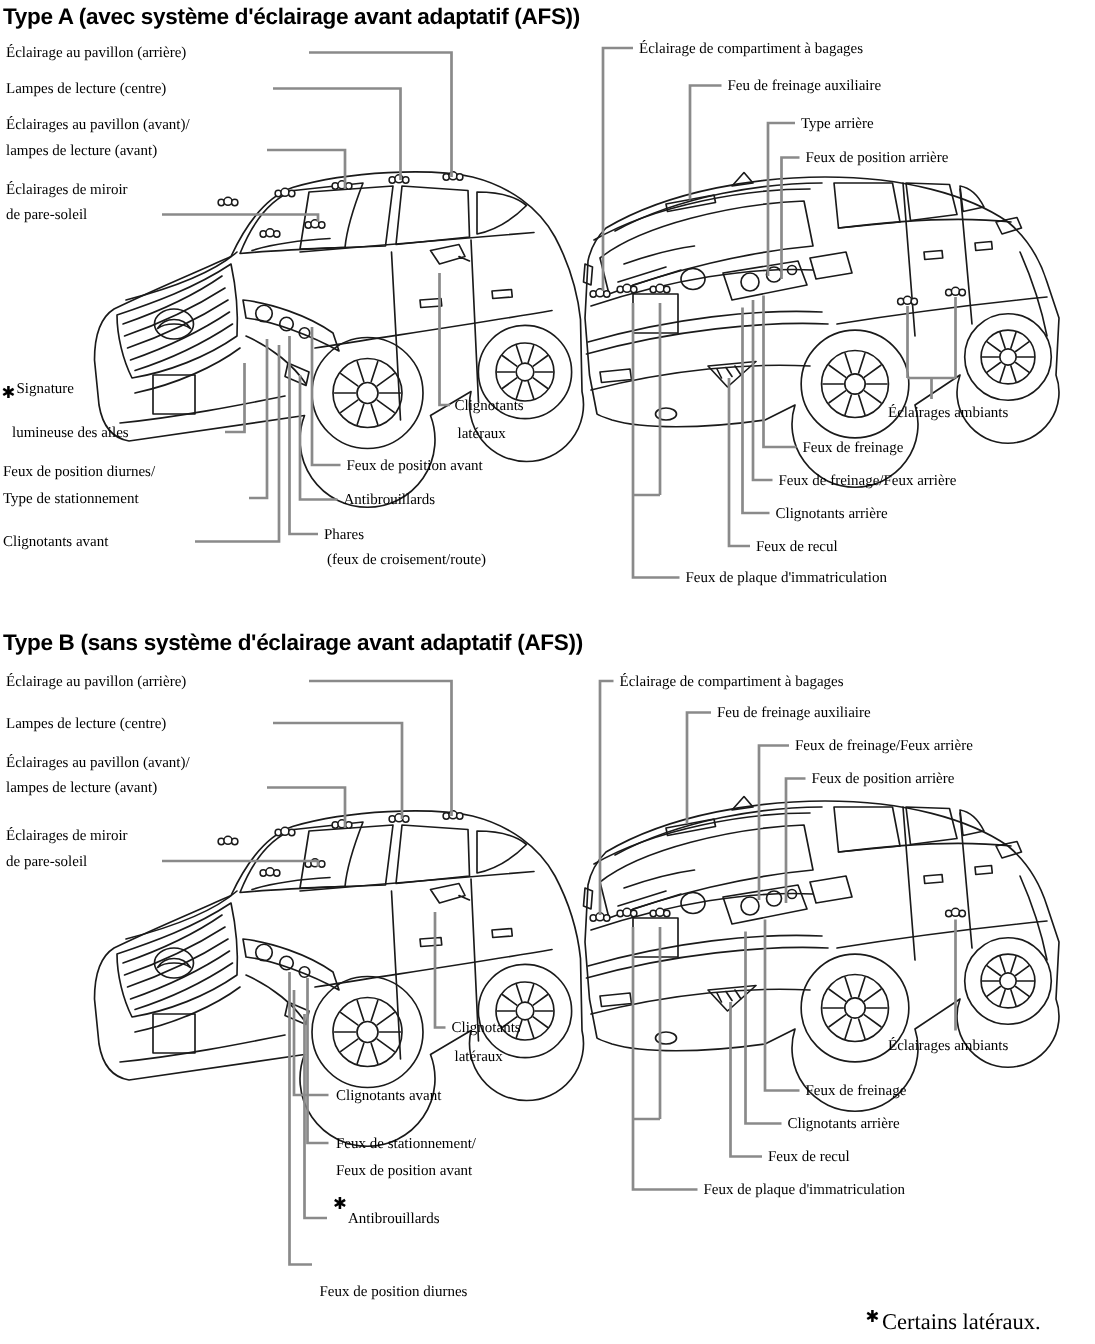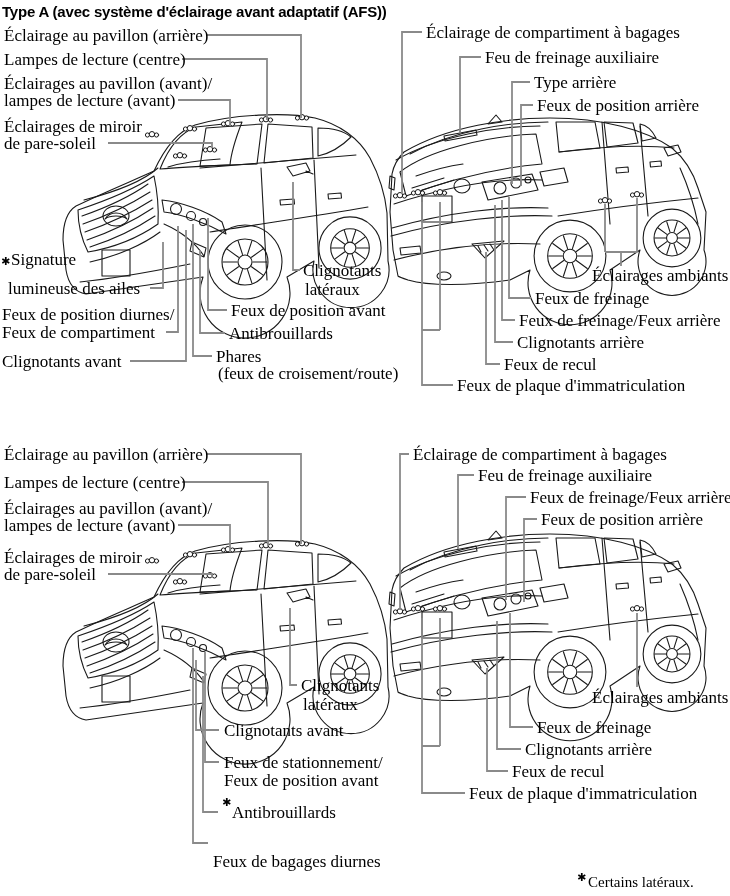--- a/index.html
+++ b/index.html
@@ -1,21 +1,21 @@
 <!DOCTYPE html>
 <html><head>
 <meta charset="utf-8">
 <style>
   html,body{margin:0;padding:0;background:#fff;}
   .page{position:relative;width:730px;height:896px;background:#fff;overflow:hidden;
         font-family:"Liberation Serif",serif;color:#000;}
   svg.art{position:absolute;left:0;top:0;}
   .title{position:absolute;font-family:"Liberation Sans",sans-serif;font-weight:bold;
          font-size:15px;white-space:nowrap;letter-spacing:-0.2px;}
-  .lbl{position:absolute;font-size:17px;line-height:17px;white-space:nowrap;}
+  .lbl{position:absolute;font-size:10px;line-height:17px;white-space:nowrap;}
   .ast{position:absolute;font-size:11px;font-weight:bold;
        font-family:"DejaVu Sans",sans-serif;}
   .footnote{position:absolute;font-size:15px;white-space:nowrap;}
   #wheel *{vector-effect:non-scaling-stroke;}
 </style>
 </head>
 <body>
 
 <div class="page">
 
@@ -164,54 +164,55 @@
 <div class="lbl" style="left:4px;top:27px">Éclairage au pavillon (arrière)</div>
 <div class="lbl" style="left:4px;top:51px">Lampes de lecture (centre)</div>
 <div class="lbl" style="left:4px;top:75px">Éclairages au pavillon (avant)/</div>
 <div class="lbl" style="left:4px;top:92px">lampes de lecture (avant)</div>
 <div class="lbl" style="left:4px;top:118px">Éclairages de miroir</div>
 <div class="lbl" style="left:4px;top:135px">de pare-soleil</div>
 <span class="ast" style="left:1px;top:255px">✱</span>
 <div class="lbl" style="left:11px;top:251px">Signature</div>
 <div class="lbl" style="left:8px;top:280px">lumineuse des ailes</div>
 <div class="lbl" style="left:2px;top:306px">Feux de position diurnes/</div>
-<div class="lbl" style="left:2px;top:324px">Feux de compartiment</div>
+<div class="lbl" style="left:2px;top:324px">Type de stationnement</div>
 <div class="lbl" style="left:2px;top:353px">Clignotants avant</div>
 <div class="lbl" style="left:303px;top:262px">Clignotants</div>
 <div class="lbl" style="left:305px;top:281px">latéraux</div>
 <div class="lbl" style="left:231px;top:302px">Feux de position avant</div>
 <div class="lbl" style="left:229px;top:325px">Antibrouillards</div>
 <div class="lbl" style="left:216px;top:348px">Phares</div>
 <div class="lbl" style="left:218px;top:365px">(feux de croisement/route)</div>
 <div class="lbl" style="left:426px;top:24px">Éclairage de compartiment à bagages</div>
 <div class="lbl" style="left:485px;top:49px">Feu de freinage auxiliaire</div>
 <div class="lbl" style="left:534px;top:74px">Type arrière</div>
 <div class="lbl" style="left:537px;top:97px">Feux de position arrière</div>
 <div class="lbl" style="left:592px;top:267px">Éclairages ambiants</div>
 <div class="lbl" style="left:535px;top:290px">Feux de freinage</div>
 <div class="lbl" style="left:519px;top:312px">Feux de freinage/Feux arrière</div>
 <div class="lbl" style="left:517px;top:334px">Clignotants arrière</div>
 <div class="lbl" style="left:504px;top:356px">Feux de recul</div>
 <div class="lbl" style="left:457px;top:377px">Feux de plaque d'immatriculation</div>
 
+<div class="title" style="left:2px;top:420px">Type B (sans système d'éclairage avant adaptatif (AFS))</div>
 
 <div class="lbl" style="left:4px;top:446px">Éclairage au pavillon (arrière)</div>
 <div class="lbl" style="left:4px;top:474px">Lampes de lecture (centre)</div>
 <div class="lbl" style="left:4px;top:500px">Éclairages au pavillon (avant)/</div>
 <div class="lbl" style="left:4px;top:517px">lampes de lecture (avant)</div>
 <div class="lbl" style="left:4px;top:549px">Éclairages de miroir</div>
 <div class="lbl" style="left:4px;top:566px">de pare-soleil</div>
 <div class="lbl" style="left:301px;top:677px">Clignotants</div>
 <div class="lbl" style="left:303px;top:696px">latéraux</div>
 <div class="lbl" style="left:224px;top:722px">Clignotants avant</div>
 <div class="lbl" style="left:224px;top:754px">Feux de stationnement/</div>
 <div class="lbl" style="left:224px;top:772px">Feux de position avant</div>
 <span class="ast" style="left:222px;top:796px">✱</span>
 <div class="lbl" style="left:232px;top:804px">Antibrouillards</div>
-<div class="lbl" style="left:213px;top:853px">Feux de bagages diurnes</div>
+<div class="lbl" style="left:213px;top:853px">Feux de position diurnes</div>
 <div class="lbl" style="left:413px;top:446px">Éclairage de compartiment à bagages</div>
 <div class="lbl" style="left:478px;top:467px">Feu de freinage auxiliaire</div>
 <div class="lbl" style="left:530px;top:489px">Feux de freinage/Feux arrière</div>
 <div class="lbl" style="left:541px;top:511px">Feux de position arrière</div>
 <div class="lbl" style="left:592px;top:689px">Éclairages ambiants</div>
 <div class="lbl" style="left:537px;top:719px">Feux de freinage</div>
 <div class="lbl" style="left:525px;top:741px">Clignotants arrière</div>
 <div class="lbl" style="left:512px;top:763px">Feux de recul</div>
 <div class="lbl" style="left:469px;top:785px">Feux de plaque d'immatriculation</div>
 

